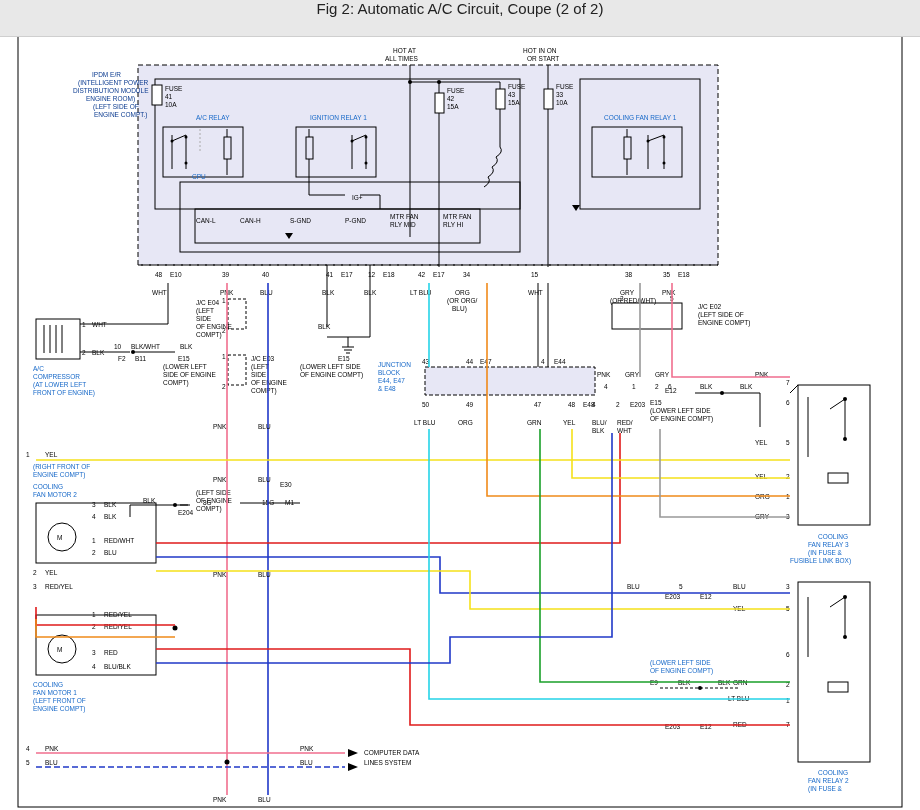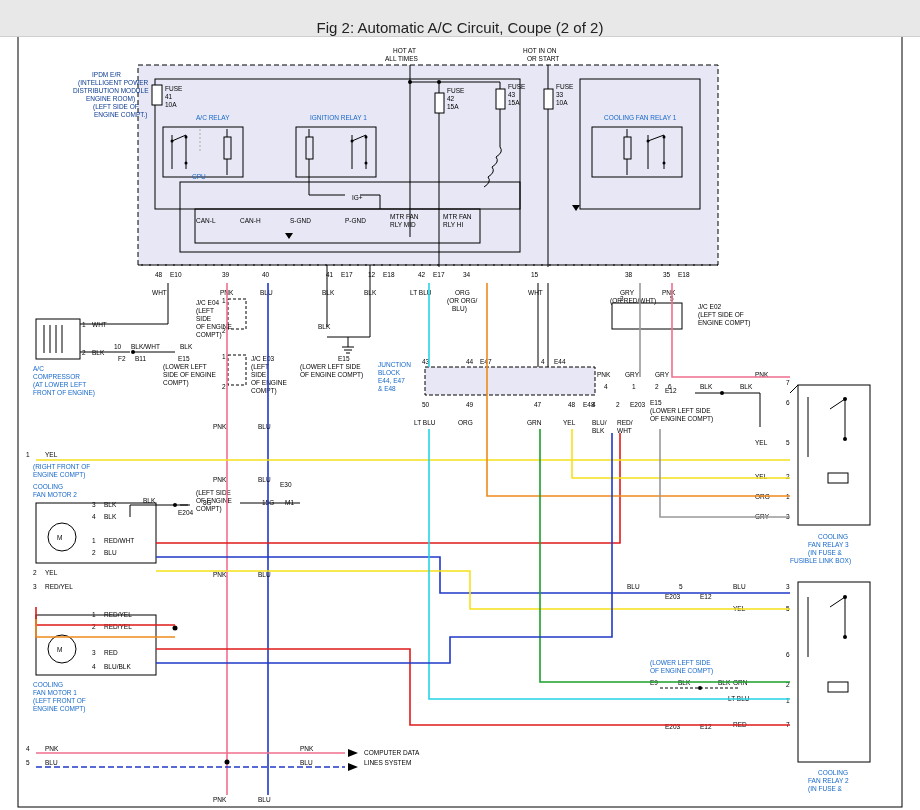--- a/index.html
+++ b/index.html
@@ -1,17 +1,17 @@
 <!DOCTYPE html>
 <html><head>
 <meta charset="utf-8">
 <style>
   html,body{margin:0;padding:0;background:#ffffff;}
   body{width:920px;height:810px;font-family:"Liberation Sans",sans-serif;overflow:hidden;}
-  #header{height:36px;background:#e8e8e8;border-bottom:1px solid #cfcfcf;display:flex;align-items:flex-end;justify-content:center;}
+  #header{height:36px;background:#e8e8e8;border-bottom:1px solid #cfcfcf;display:flex;align-items:flex-start;justify-content:center;}
   #header .title{font-size:15px;color:#222;}
   #canvas{position:relative;width:920px;height:774px;}
   svg{position:absolute;left:0;top:0;}
   .lbl{font-size:6.5px;fill:#000;font-family:"Liberation Sans",sans-serif;}
   .lbl-b{font-size:6.5px;fill:#0a3a8f;font-family:"Liberation Sans",sans-serif;}
   .lbl-c{font-size:6.5px;fill:#1668c8;font-family:"Liberation Sans",sans-serif;}
 </style>
 </head>
 <body>
 

